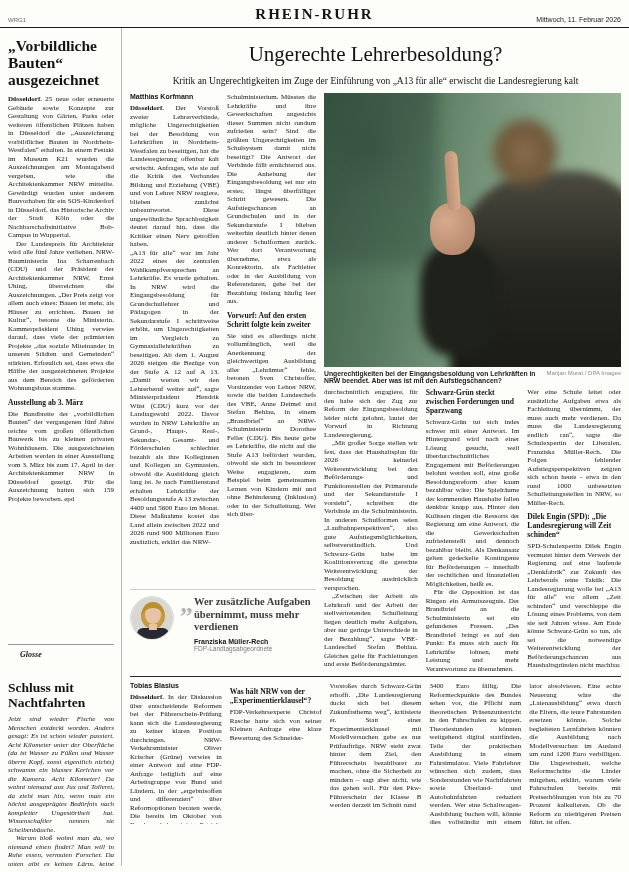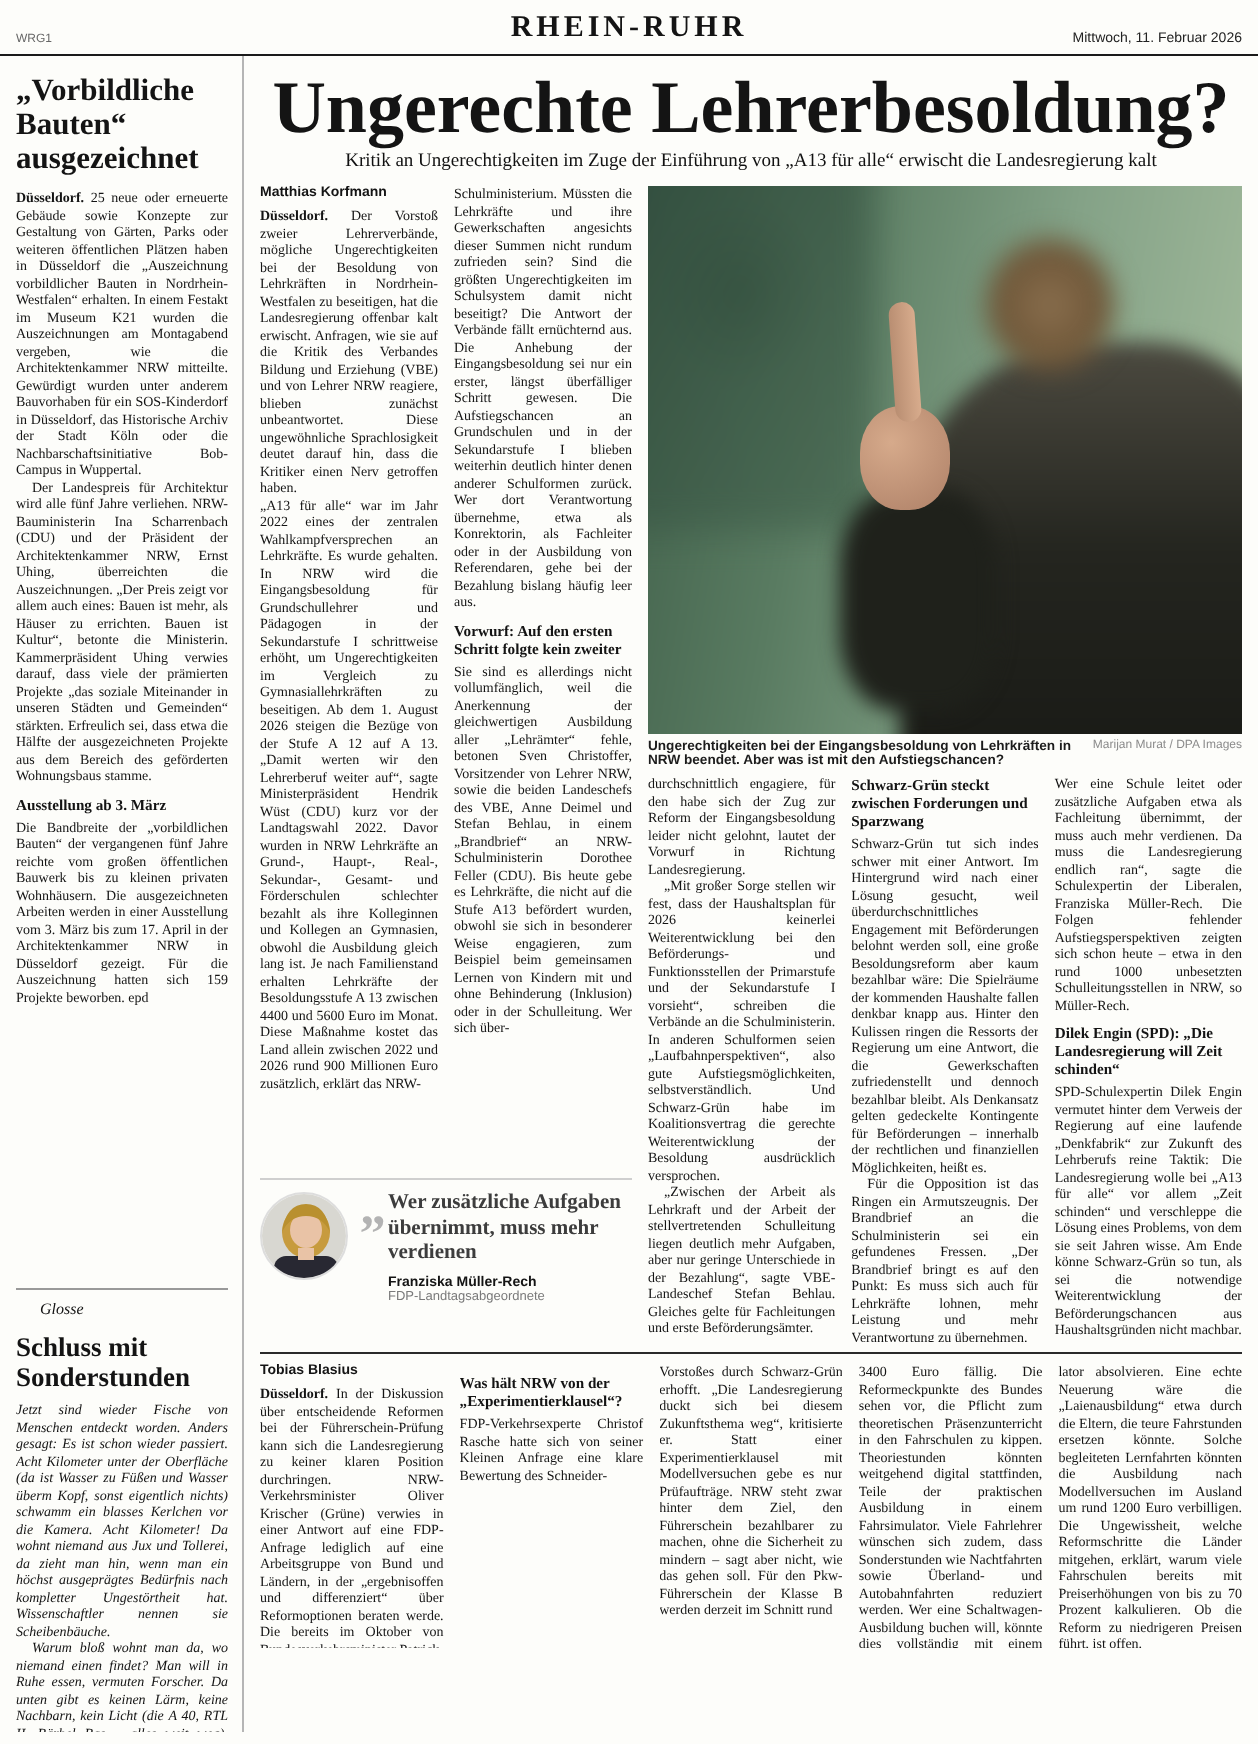--- a/index.html
+++ b/index.html
@@ -26,27 +26,27 @@
   .indent { text-indent:8px; }
   .dl { font-weight:bold; }
   .crosshead { font-size:7.6px; line-height:9px; font-weight:bold; margin:5px 0 3px; }
   .byline { font-family:"Liberation Sans",sans-serif; font-size:7px; font-weight:bold; margin:0 0 4px; }
 
   
   .award { height:610px; overflow:hidden; }
   .award-headline { font-size:15.5px; line-height:17px; font-weight:bold; margin:9px 0 7px; }
   .rail-divider { border:none; border-top:1px solid #999; margin:6px 0 5px; }
   .glosse { flex:1; overflow:hidden; }
-  .glosse-kicker { font-size:8px; font-weight:normal; font-style:italic; margin-bottom:7px;padding-left:12px; }
+  .glosse-kicker { font-size:8px; font-weight:bold; font-style:italic; margin-bottom:21px;padding-left:12px; }
   .glosse-headline { font-size:13.5px; line-height:15px; font-weight:bold; margin-bottom:5px; }
   .glosse .para { font-style:italic; }
 
   
   .lead-head { text-align:center; padding:10px 0 6px; }
-  .lead-headline { font-size:37px; line-height:33px; font-weight:bold; }
+  .lead-headline { font-size:21px; line-height:33px; font-weight:normal; }
   .lead-deck { font-size:9.5px; line-height:11px; margin-top:5px; color:#111; }
   .lead-body { display:flex; gap:8px; height:578px; }
   .left-stack { width:186px; display:flex; flex-direction:column; }
   .text-cols { display:flex; gap:8px; height:492px; overflow:hidden; }
   .tcol { flex:1; overflow:hidden; }
 
   
   .quote-block { border-top:1px solid #cfcfcf; margin-top:4px; padding-top:6px;
                  display:flex; gap:7px; height:80px; overflow:hidden; }
   .portrait { width:44px; height:44px; border-radius:50%; overflow:hidden; flex:none;
@@ -115,21 +115,21 @@
         <p class="para"><b class="dl">Düsseldorf.</b> <span>25 neue oder erneuerte Gebäude sowie Konzepte zur Gestaltung von Gärten, Parks oder weiteren öffentlichen Plätzen haben in Düsseldorf die „Auszeichnung vorbildlicher Bauten in Nordrhein-Westfalen“ erhalten. In einem Festakt im Museum K21 wurden die Auszeichnungen am Montagabend vergeben, wie die Architektenkammer NRW mitteilte. Gewürdigt wurden unter anderem Bauvorhaben für ein SOS-Kinderdorf in Düsseldorf, das Historische Archiv der Stadt Köln oder die Nachbarschaftsinitiative Bob-Campus in Wuppertal.</span></p>
         <p class="para indent">Der Landespreis für Architektur wird alle fünf Jahre verliehen. NRW-Bauministerin Ina Scharrenbach (CDU) und der Präsident der Architektenkammer NRW, Ernst Uhing, überreichten die Auszeichnungen. „Der Preis zeigt vor allem auch eines: Bauen ist mehr, als Häuser zu errichten. Bauen ist Kultur“, betonte die Ministerin. Kammerpräsident Uhing verwies darauf, dass viele der prämierten Projekte „das soziale Miteinander in unseren Städten und Gemeinden“ stärkten. Erfreulich sei, dass etwa die Hälfte der ausgezeichneten Projekte aus dem Bereich des geförderten Wohnungsbaus stamme.</p>
         <h3 class="crosshead">Ausstellung ab 3. März</h3>
         <p class="para">Die Bandbreite der „vorbildlichen Bauten“ der vergangenen fünf Jahre reichte vom großen öffentlichen Bauwerk bis zu kleinen privaten Wohnhäusern. Die ausgezeichneten Arbeiten werden in einer Ausstellung vom 3. März bis zum 17. April in der Architektenkammer NRW in Düsseldorf gezeigt. Für die Auszeichnung hatten sich 159 Projekte beworben. epd</p>
       </article>
 
       <hr class="rail-divider">
 
       <article class="glosse">
         <div class="glosse-kicker">Glosse</div>
-        <h2 class="glosse-headline">Schluss mit Sonderstunden</h2>
+        <h2 class="glosse-headline">Schluss mit Nachtfahrten</h2>
         <p class="para">Jetzt sind wieder Fische von Menschen entdeckt worden. Anders gesagt: Es ist schon wieder passiert. Acht Kilometer unter der Oberfläche (da ist Wasser zu Füßen und Wasser überm Kopf, sonst eigentlich nichts) schwamm ein blasses Kerlchen vor die Kamera. Acht Kilometer! Da wohnt niemand aus Jux und Tollerei, da zieht man hin, wenn man ein höchst ausgeprägtes Bedürfnis nach kompletter Ungestörtheit hat. Wissenschaftler nennen sie Scheibenbäuche.</p>
         <p class="para indent">Warum bloß wohnt man da, wo niemand einen findet? Man will in Ruhe essen, vermuten Forscher. Da unten gibt es keinen Lärm, keine Nachbarn, kein Licht (die A 40, RTL II, Bärbel Bas – alles weit weg). Gegessen wird, was herabsinkt.</p>
 
       </article>
     </aside>
 
     <main class="main">
 
       <article>
         <div class="lead-head">

